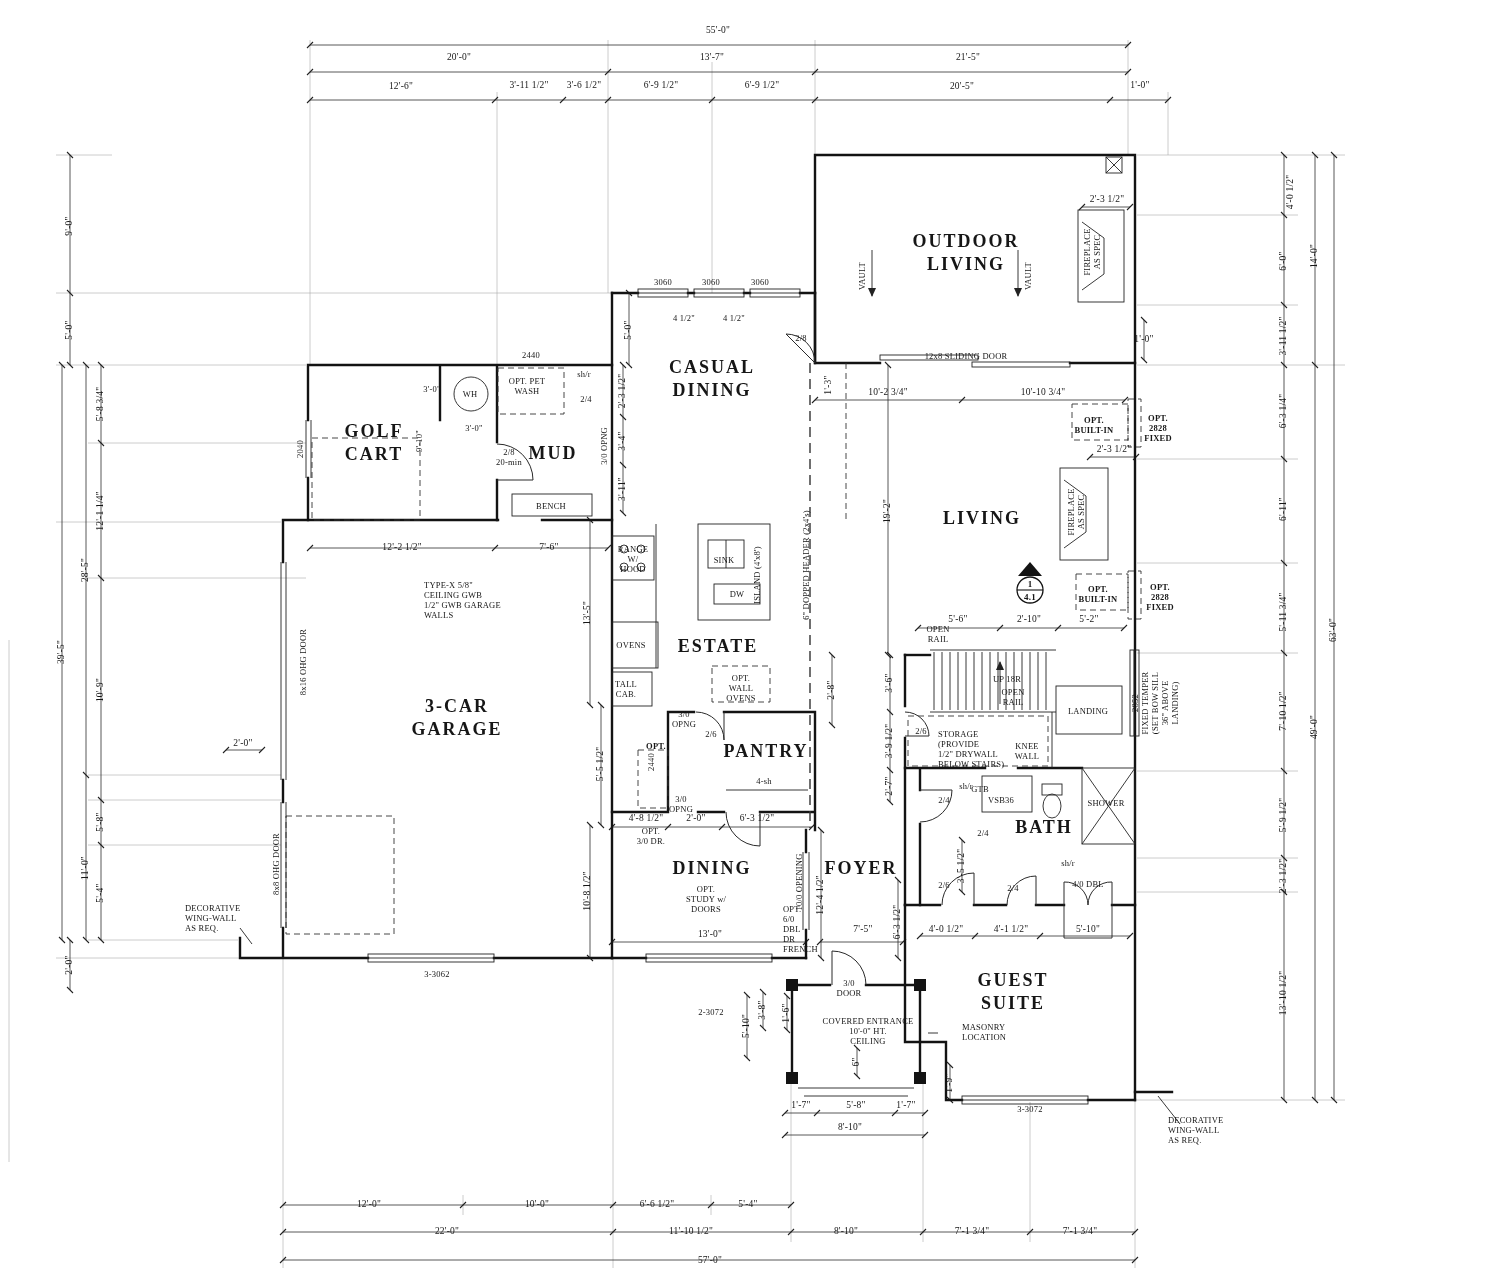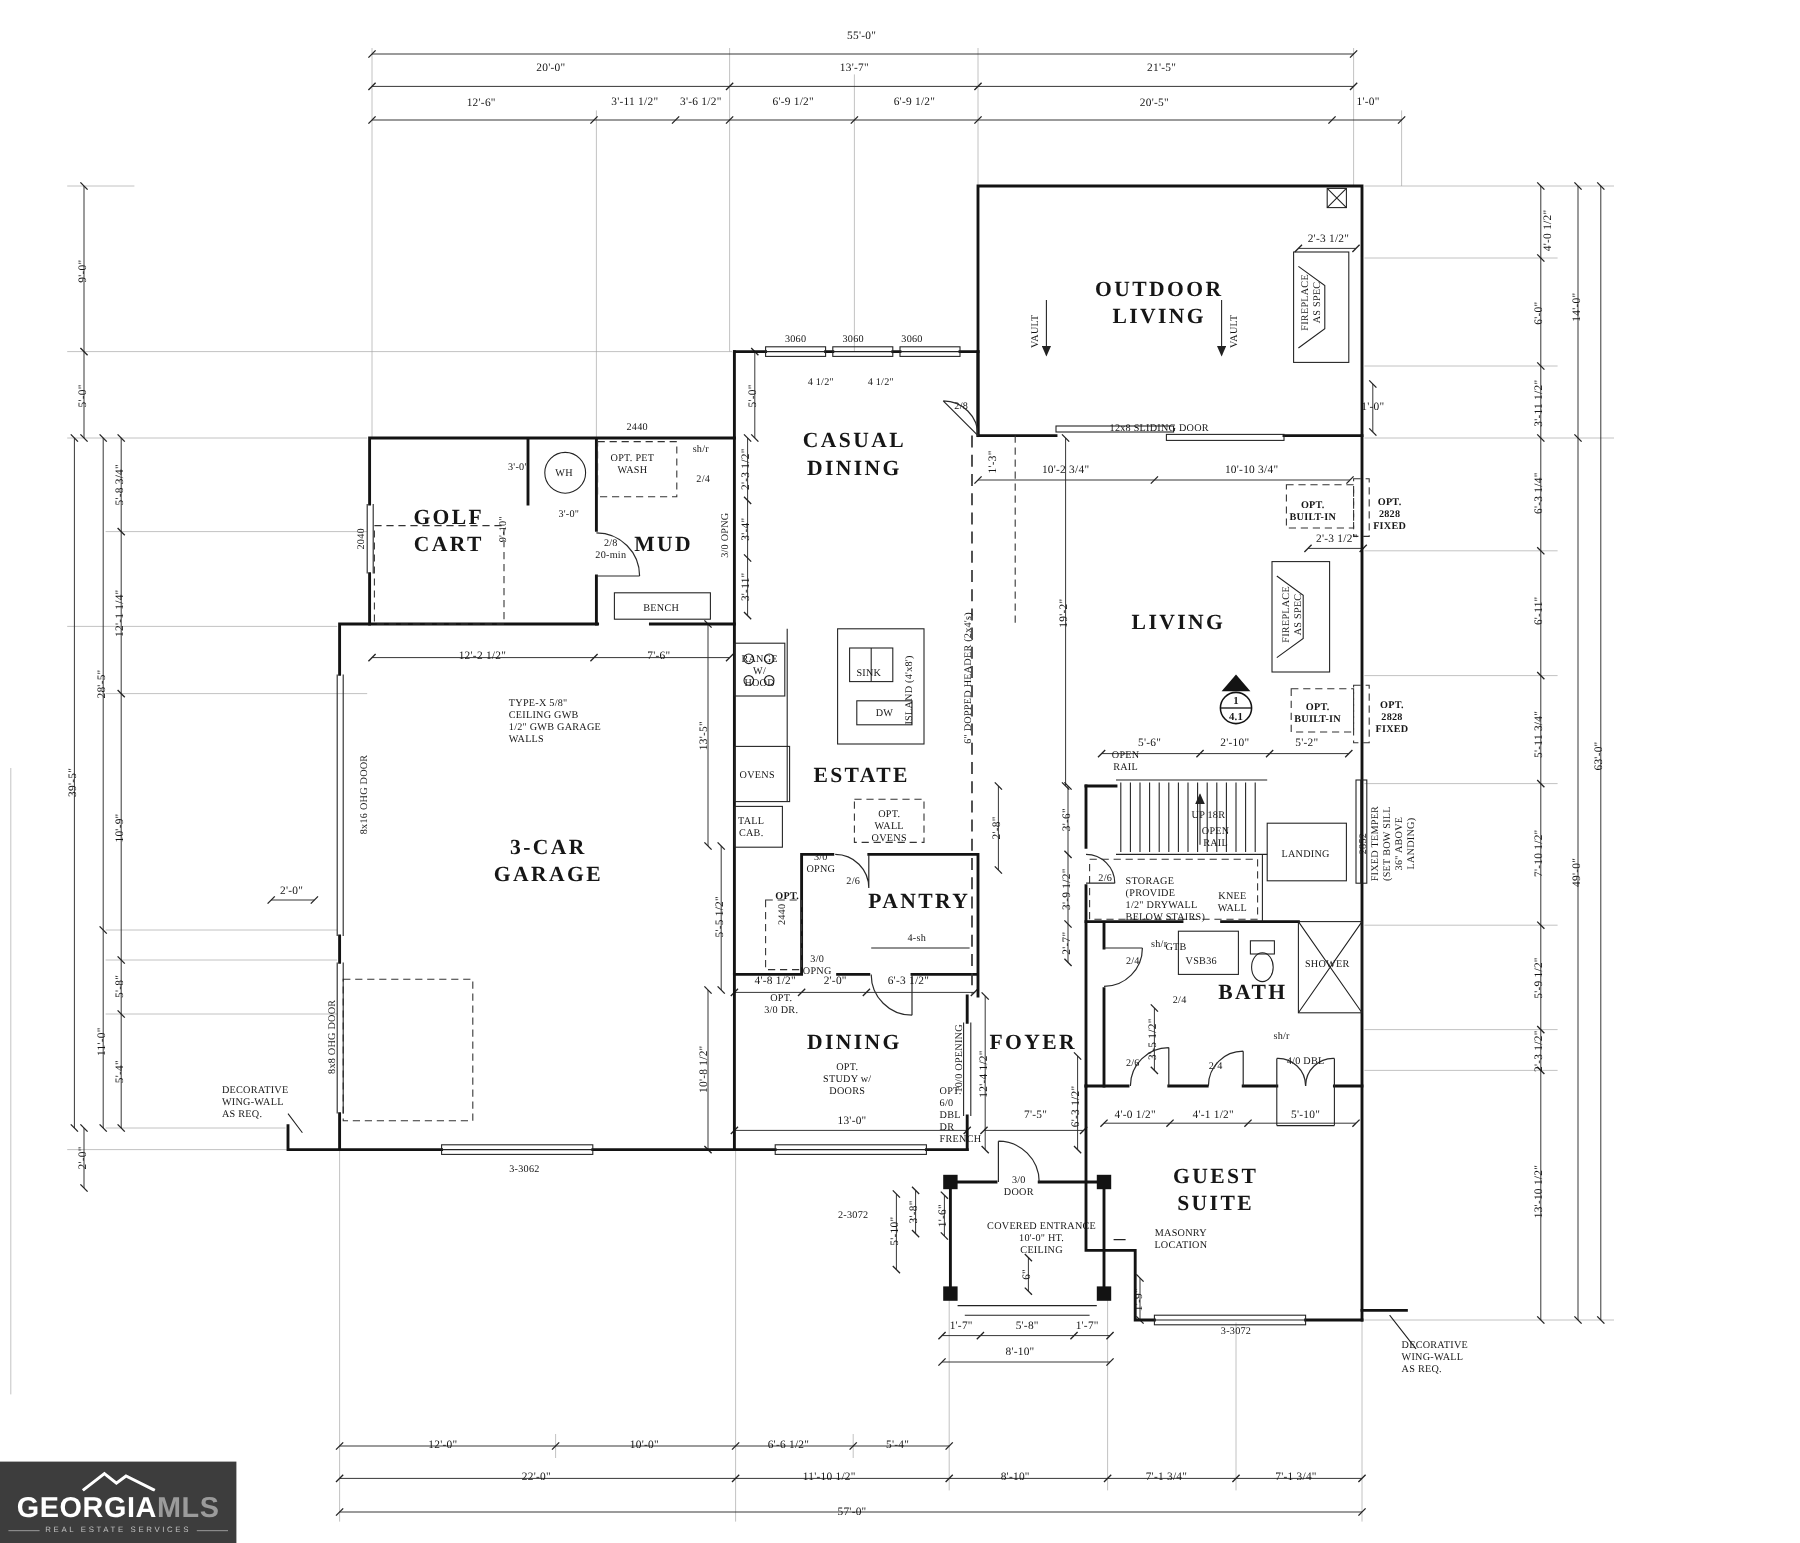--- a/index.html
+++ b/index.html
@@ -336,21 +336,21 @@
 6/0
 DBL
 DR
 FRENCH</div>
       <div class="lbl ann" style="left: 849px; top: 988px; transform: translate(-50%, -50%);">3/0
 DOOR</div>
       <div class="lbl ann" style="left: 711px; top: 997px; transform: translate(-50%, -50%); margin-top: 15px;">2-3072</div>
       <div class="lbl ann" style="left: 868px; top: 1031px; transform: translate(-50%, -50%);">COVERED ENTRANCE
 10'-0" HT.
 CEILING</div>
-      <div class="lbl ann" style="left: 962px; top: 1032px; transform: translate(0px, -50%); text-align: center;">MASONRY
+      <div class="lbl ann" style="left: 962px; top: 1032px; transform: translate(0px, -50%); text-align: left;">MASONRY
 LOCATION</div>
       <div class="lbl ann" style="left: 1030px; top: 1109px; transform: translate(-50%, -50%);">3-3072</div>
       <div class="lbl ann" style="left: 185px; top: 918px; transform: translate(0px, -50%); text-align: left;">DECORATIVE
 WING-WALL
 AS REQ.</div>
       <div class="lbl ann" style="left: 1168px; top: 1130px; transform: translate(0px, -50%); text-align: left;">DECORATIVE
 WING-WALL
 AS REQ.</div>
       <div class="lbl ann" style="left: 437px; top: 974px; transform: translate(-50%, -50%);">3-3062</div>
       <div class="lbl ann" style="left: 966px; top: 356px; transform: translate(-50%, -50%);">12x8 SLIDING DOOR</div>
@@ -492,24 +492,14 @@
       <div class="lbl dim" style="left: 1144px; top: 340px; transform: translate(-50%, -50%);">1'-0"</div>
       <div class="lbl dim" style="left: 1107px; top: 200px; transform: translate(-50%, -50%);">2'-3 1/2"</div>
       <div class="lbl dim" style="left: 1114px; top: 450px; transform: translate(-50%, -50%);">2'-3 1/2"</div>
       <div class="lbl dim" style="left: 243px; top: 744px; transform: translate(-50%, -50%);">2'-0"</div>
       <div class="lbl dim" style="left: 646px; top: 819px; transform: translate(-50%, -50%);">4'-8 1/2"</div>
       <div class="lbl dim" style="left: 696px; top: 819px; transform: translate(-50%, -50%);">2'-0"</div>
       <div class="lbl dim" style="left: 757px; top: 819px; transform: translate(-50%, -50%);">6'-3 1/2"</div>
     </div>
 
 
-  <div class="logo">
-    <svg width="64" height="18" viewBox="0 0 64 18">
-      <path d="M2 17 L20 3 L30 11 L38 5 L62 17" fill="none" stroke="#ffffff" stroke-width="2.5"></path>
-    </svg>
-    <div class="logo-text">
-      <span class="g">GEORGIA</span>
-        <span class="m">MLS</span>
-    </div>
-    <div class="logo-tag">REAL ESTATE SERVICES</div>
-  </div>
 
 </div>
 
 </body></html>

